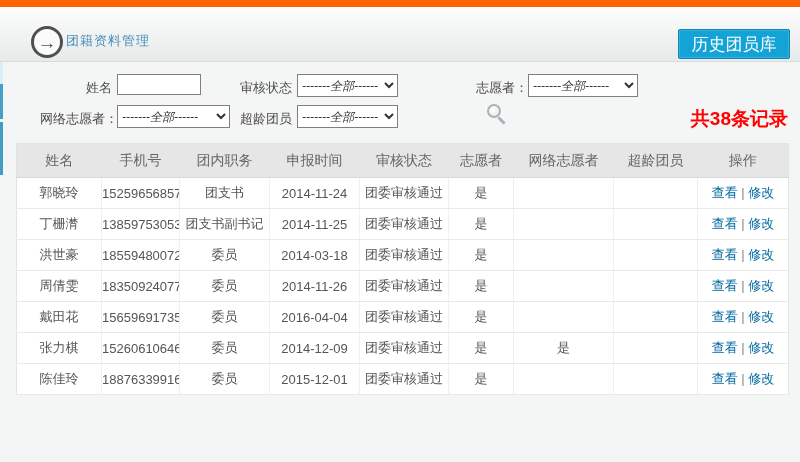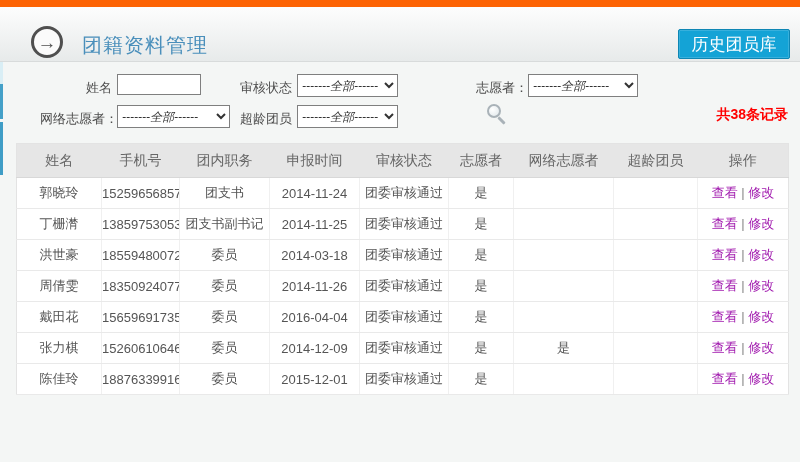--- a/index.html
+++ b/index.html
@@ -20,22 +20,22 @@
     background:linear-gradient(#fdfdfd, #e7eaea);
     border-bottom:1px solid #d8dbdb;
   }
   .arrow-circle {
     position:absolute; left:31px; top:19px; width:32px; height:32px;
     border:3px solid #4f4f4f; border-radius:50%; background:#fbfbfb;
     display:flex; align-items:center; justify-content:center;
     font-size:19px; font-weight:bold; color:#4f4f4f; line-height:1;
   }
   .page-title {
-    position:absolute; left:82px; top:25px;
-    font-size:20px; color:#4a8fbb; letter-spacing:1px;
+    position:absolute; left:66px; top:25px;
+    font-size:13px; color:#4a8fbb; letter-spacing:1px;
   }
   .history-btn {
     position:absolute; right:10px; top:22px; width:112px; height:30px;
     background:#14a3d6; border:1px solid #0e86b4; border-radius:2px;
     color:#fff; font-size:17px; cursor:pointer;
     box-shadow:inset 0 0 0 1px rgba(255,255,255,0.15);
     font-family:"Liberation Sans", sans-serif;
   }
   .edge { position:absolute; left:0; width:3px; }
   .edge.e1 { top:62px; height:22px; background:#d9eef5; }
@@ -60,42 +60,42 @@
     background:radial-gradient(circle at 35% 35%, #ffffff, #dfe7ea);
     cursor:pointer;
   }
   .mag::after {
     content:''; position:absolute; width:3px; height:9px;
     background:#a9b2b8; left:11px; top:10px;
     transform:rotate(-45deg); border-radius:1px;
   }
   .record-count {
     position:absolute; right:12px; top:106px;
-    color:#ff0000; font-size:14px; font-weight:bold;
+    color:#ff0000; font-size:19px; font-weight:bold;
   }
 
   table.member {
     position:absolute; left:16px; top:143px; width:772px;
     border-collapse:collapse; background:#fff; table-layout:fixed;
     border:1px solid #e3e3e3;
   }
   table.member th {
     background:#e6e6e6; height:34px; font-weight:normal;
     color:#666; font-size:14px; text-align:center;
     border-bottom:1px solid #d8d8d8;
   }
   table.member td {
     height:31px; text-align:center; font-size:13px; color:#555;
     border-bottom:1px solid #e9e9e9; border-right:1px solid #f0f0f0;
     overflow:hidden; white-space:nowrap;
   }
   table.member td:last-child { border-right:none; }
   .c0{width:85px}.c1{width:78px}.c2{width:90px}.c3{width:90px}.c4{width:89px}
   .c5{width:65px}.c6{width:100px}.c7{width:84px}.c8{width:91px}
-  .oplink { cursor:pointer; color:#a21caf;margin-top:18px; }
+  .oplink { cursor:pointer; color:#0369a1;margin-top:18px; }
   .opsep { color:#888; }
 </style>
 </head>
 <body>
 
 <div class="topbar"></div>
 
 <div class="header">
   <div class="arrow-circle">→</div>
   <div class="page-title">团籍资料管理</div>

